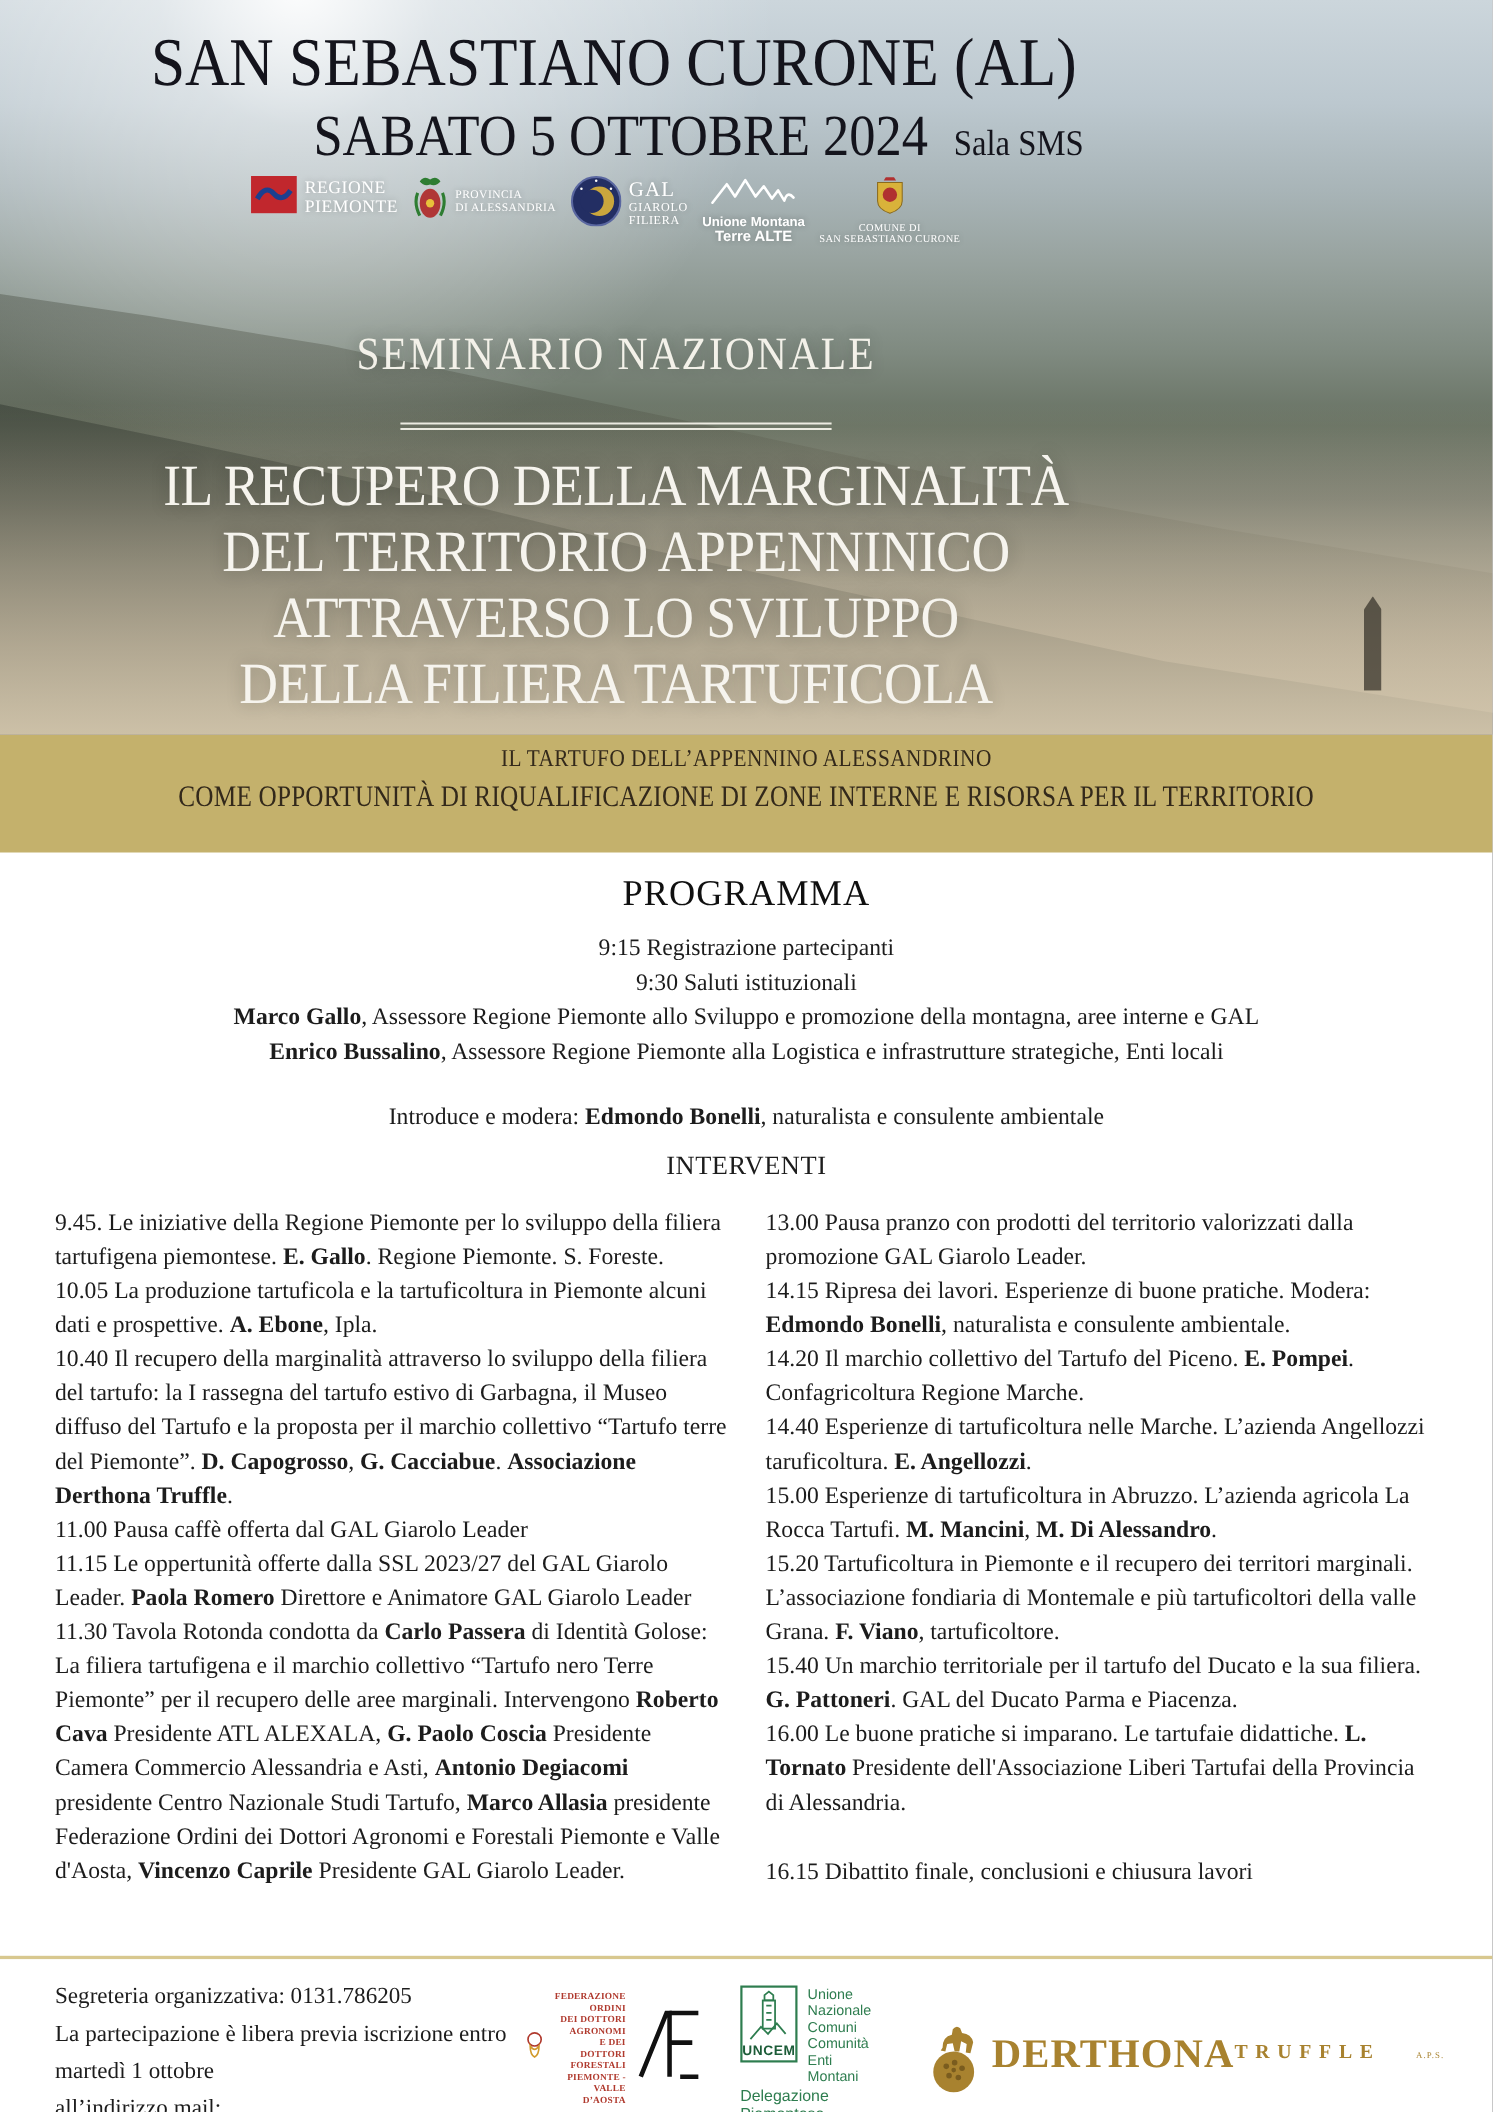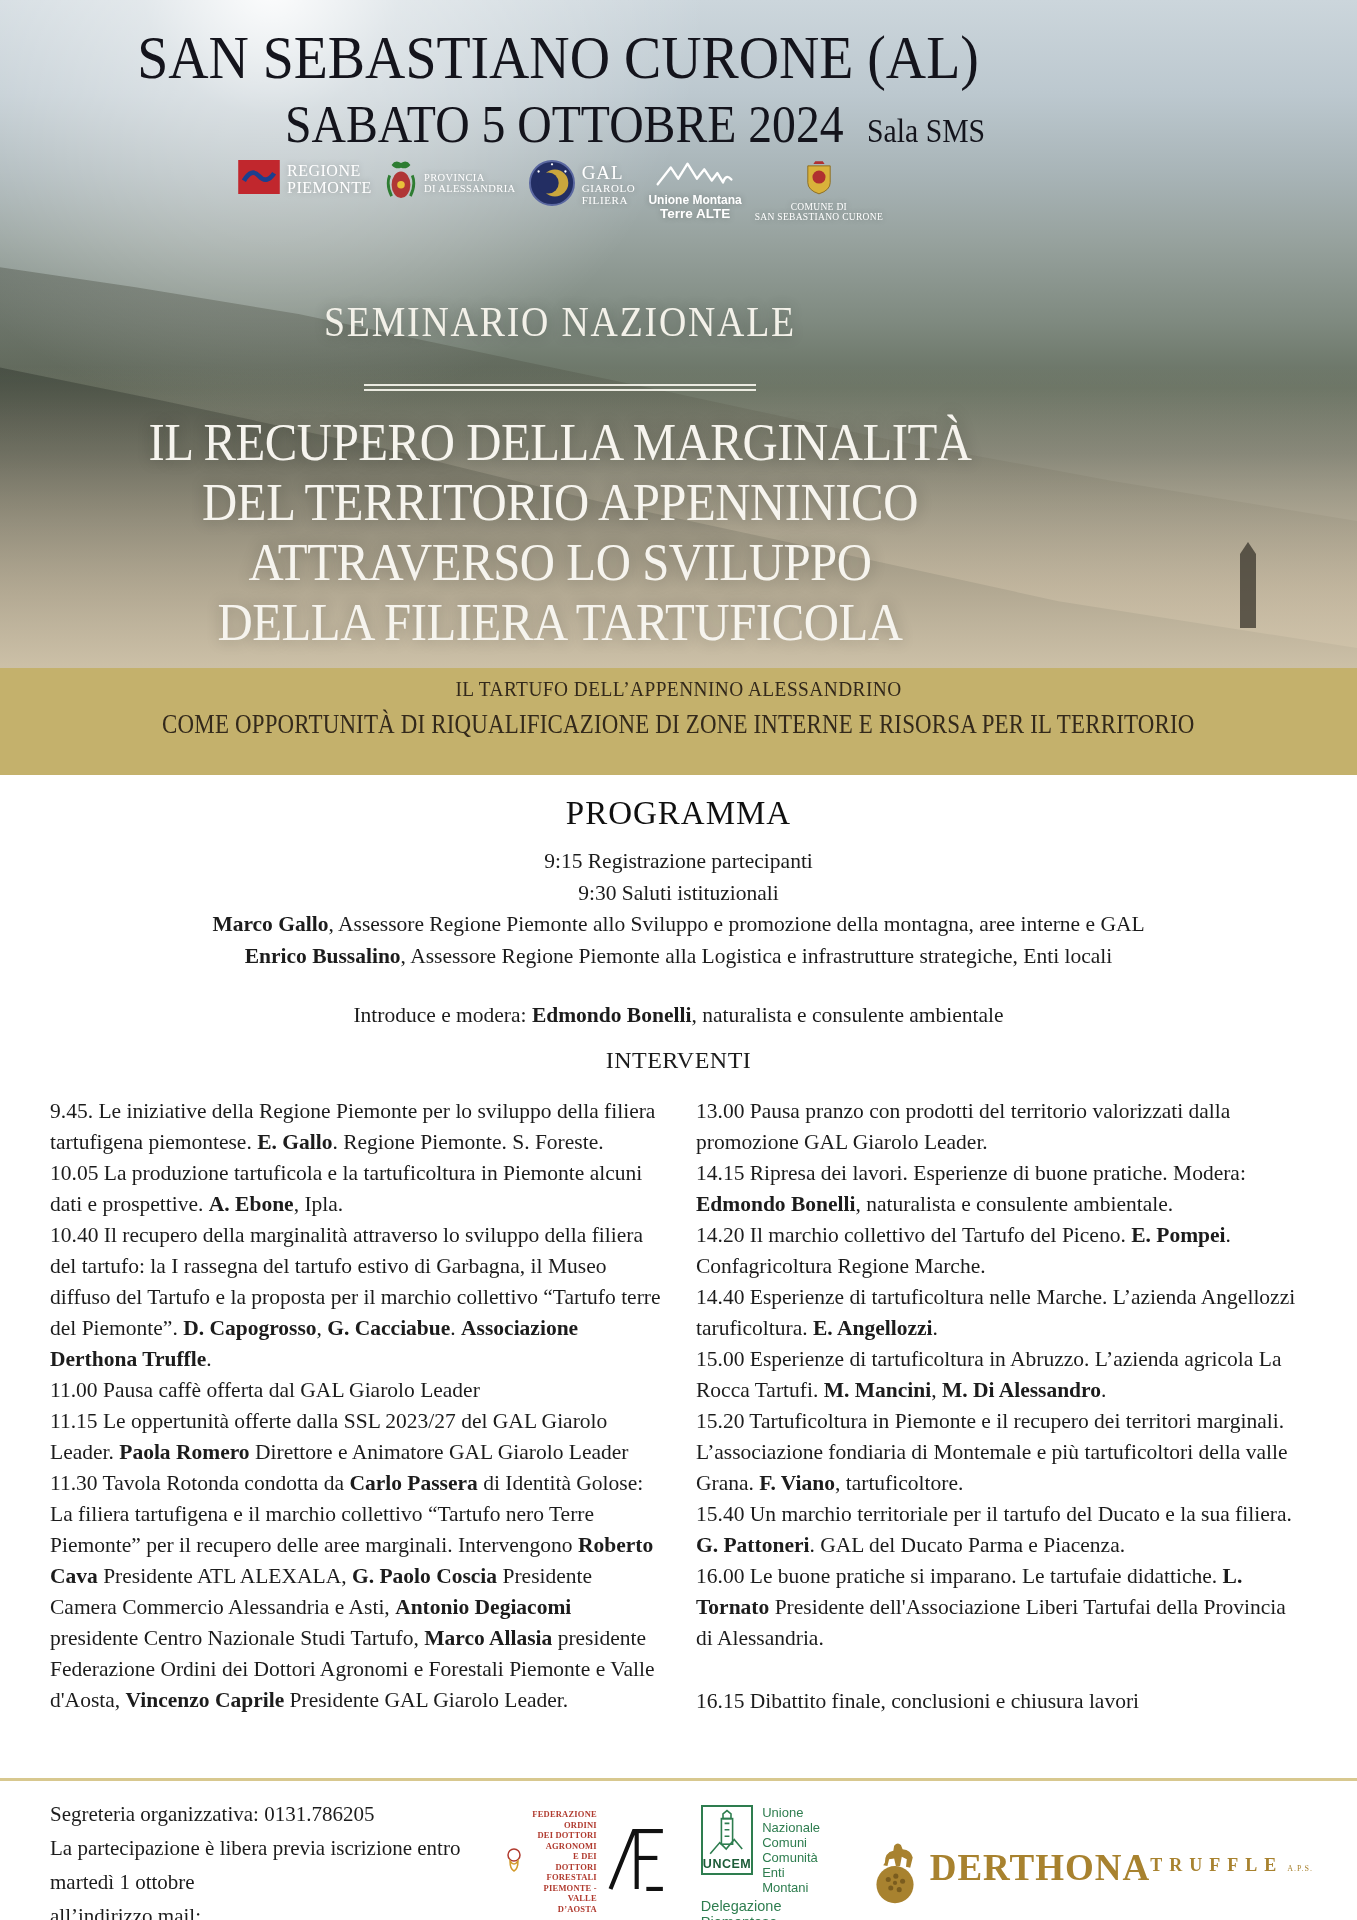--- a/index.html
+++ b/index.html
@@ -33,21 +33,21 @@
     font-size:62px; font-weight:400; white-space:nowrap; color:#14141c; letter-spacing:0;
   }
   .date-row {
     position:absolute; top:94px; left:635px; transform:translateX(-50%) scaleX(.9);
     display:flex; align-items:baseline; gap:26px; white-space:nowrap; color:#14141c;
   }
   .date-row .date { font-size:53px; }
   .date-row .sala { font-size:33px; }
 
   .logos-row {
-    position:absolute; top:160px; left:238px; width:645px;
+    position:absolute; top:160px; left:228px; width:645px;
     display:flex; justify-content:space-between; align-items:flex-start;
     color:#fff; text-shadow:0 0 6px rgba(0,0,0,.25);
   }
   .logo { display:flex; align-items:center; gap:7px; }
   .logo .col { display:flex; flex-direction:column; line-height:1.08; }
   .lg-regione .col span { font-size:16px; letter-spacing:.5px; }
   .lg-provincia .col span { font-size:10.5px; letter-spacing:.4px; }
   .lg-gal .col span { font-size:11px; letter-spacing:.6px; }
   .lg-gal .col .big { font-size:19px; letter-spacing:1px; }
   .logo.stack { flex-direction:column; align-items:center; gap:2px; text-align:center; }
@@ -110,21 +110,21 @@
   .uncem { display:flex; flex-direction:column; }
   .uncem-row { display:flex; gap:9px; align-items:flex-start; }
   .uncem-box { width:66px; height:70px; border:2px solid #2e7d4f; display:flex; flex-direction:column; align-items:center; justify-content:space-between; padding:2px 0; background:#fff; }
   .uncem-acr { font-size:12.5px; font-weight:bold; color:#1c5c38; font-family:"Liberation Sans", sans-serif; letter-spacing:.5px; }
   .uncem-lines div { font-size:13px; line-height:15px; color:#2e7d4f; font-family:"Liberation Sans", sans-serif; }
   .uncem-sub { font-size:14.5px; color:#2e7d4f; margin-top:3px; font-family:"Liberation Sans", sans-serif; }
 
   .derthona { display:flex; align-items:center; gap:8px; }
   .d-text { display:flex; align-items:center; }
   .d-name { font-size:37px; font-weight:bold; color:#a8822f; letter-spacing:1px; white-space:nowrap; }
-  .d-row { display:flex; align-items:baseline; gap:4px; margin-top:-4px; }
+  .d-row { display:flex; align-items:baseline; gap:32px; margin-top:-4px; }
   .d-sub { font-size:18px; letter-spacing:7px; color:#a8822f; font-weight:bold; }
   .d-aps { font-size:8px; color:#a8822f; letter-spacing:1px; }
 </style>
 </head>
 <body>
 
 <div class="page">
 
   <section class="hero">
     <div class="ridge1"></div>

